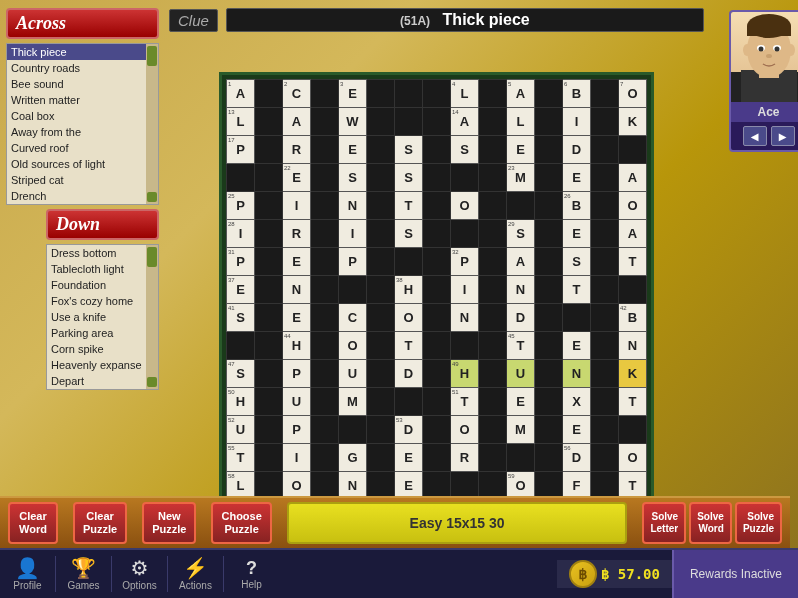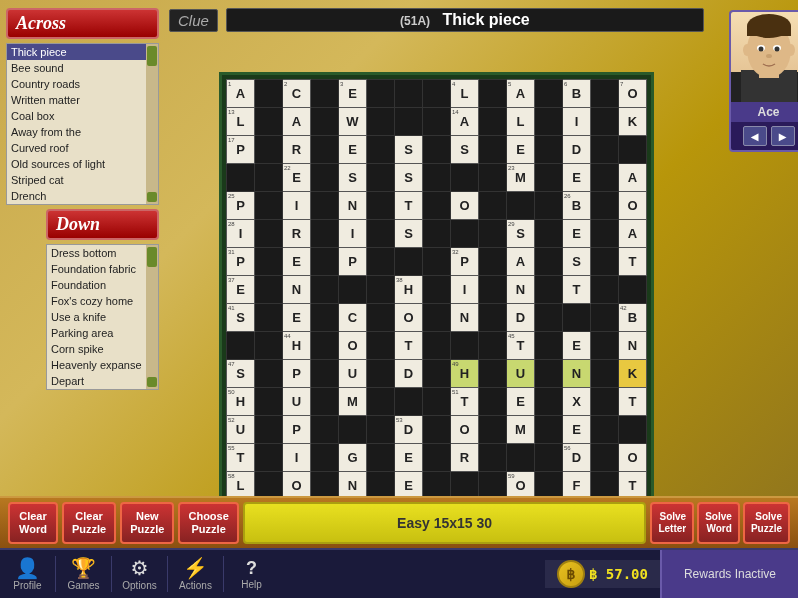--- a/index.html
+++ b/index.html
@@ -267,28 +267,28 @@
       display: flex;
       align-items: center;
       justify-content: center;
     }
 
     
     .toolbar {
       position: absolute;
       bottom: 50px;
       left: 0;
-      right: 0;
+      right: 8px;
       height: 52px;
       background: linear-gradient(to bottom, #b87820, #8a5010);
       border-top: 2px solid #cc9940;
       display: flex;
       align-items: center;
       padding: 4px 8px;
-      gap: 4px;
+      gap: 15px;
       z-index: 2;
     }
 
     .toolbar-btn {
       background: linear-gradient(to bottom, #cc3333, #882222);
       border: 2px solid #ee6644;
       border-radius: 4px;
       color: white;
       font-size: 11px;
       font-weight: bold;
@@ -416,21 +416,21 @@
       font-size: 14px;
       font-weight: bold;
       font-family: monospace;
     }
 
     .rewards-btn {
       background: #4a3a8a;
       border-left: 2px solid #6a5aaa;
       color: #ddd;
       font-size: 12px;
-      padding: 0 22px;
+      padding: 0 16px;
       display: flex;
       align-items: center;
       cursor: pointer;
       height: 100%;
     }
 
   </style>
 </head>
 <body>
 
@@ -438,43 +438,43 @@
 
 <div class="main-container">
 
   <div class="left-panel">
 
     <div class="across-section">
       <div class="section-header">Across</div>
       <div class="clue-list-container" style="position:relative;">
         <ul class="clue-list">
           <li class="active">Thick piece</li>
+          <li>Country roads</li>
           <li>Bee sound</li>
-          <li>Country roads</li>
           <li>Written matter</li>
           <li>Coal box</li>
           <li>Away from the</li>
           <li>Curved roof</li>
           <li>Old sources of light</li>
           <li>Striped cat</li>
           <li>Drench</li>
         </ul>
         <div class="scroll-bar">
           <div class="scroll-thumb"></div>
           <div style="position:absolute;bottom:2px;width:10px;height:10px;background:#6a8a2a;border-radius:2px;"></div>
         </div>
       </div>
     </div>
 
     <div class="down-section">
       <div class="section-header">Down</div>
       <div class="clue-list-container" style="position:relative;">
         <ul class="clue-list">
           <li>Dress bottom</li>
-          <li>Foundation fabric</li>
+          <li>Tablecloth light</li>
           <li>Foundation</li>
           <li>Fox's cozy home</li>
           <li>Use a knife</li>
           <li>Parking area</li>
           <li>Corn spike</li>
           <li>Heavenly expanse</li>
           <li>Depart</li>
         </ul>
         <div class="scroll-bar">
           <div class="scroll-thumb"></div>

